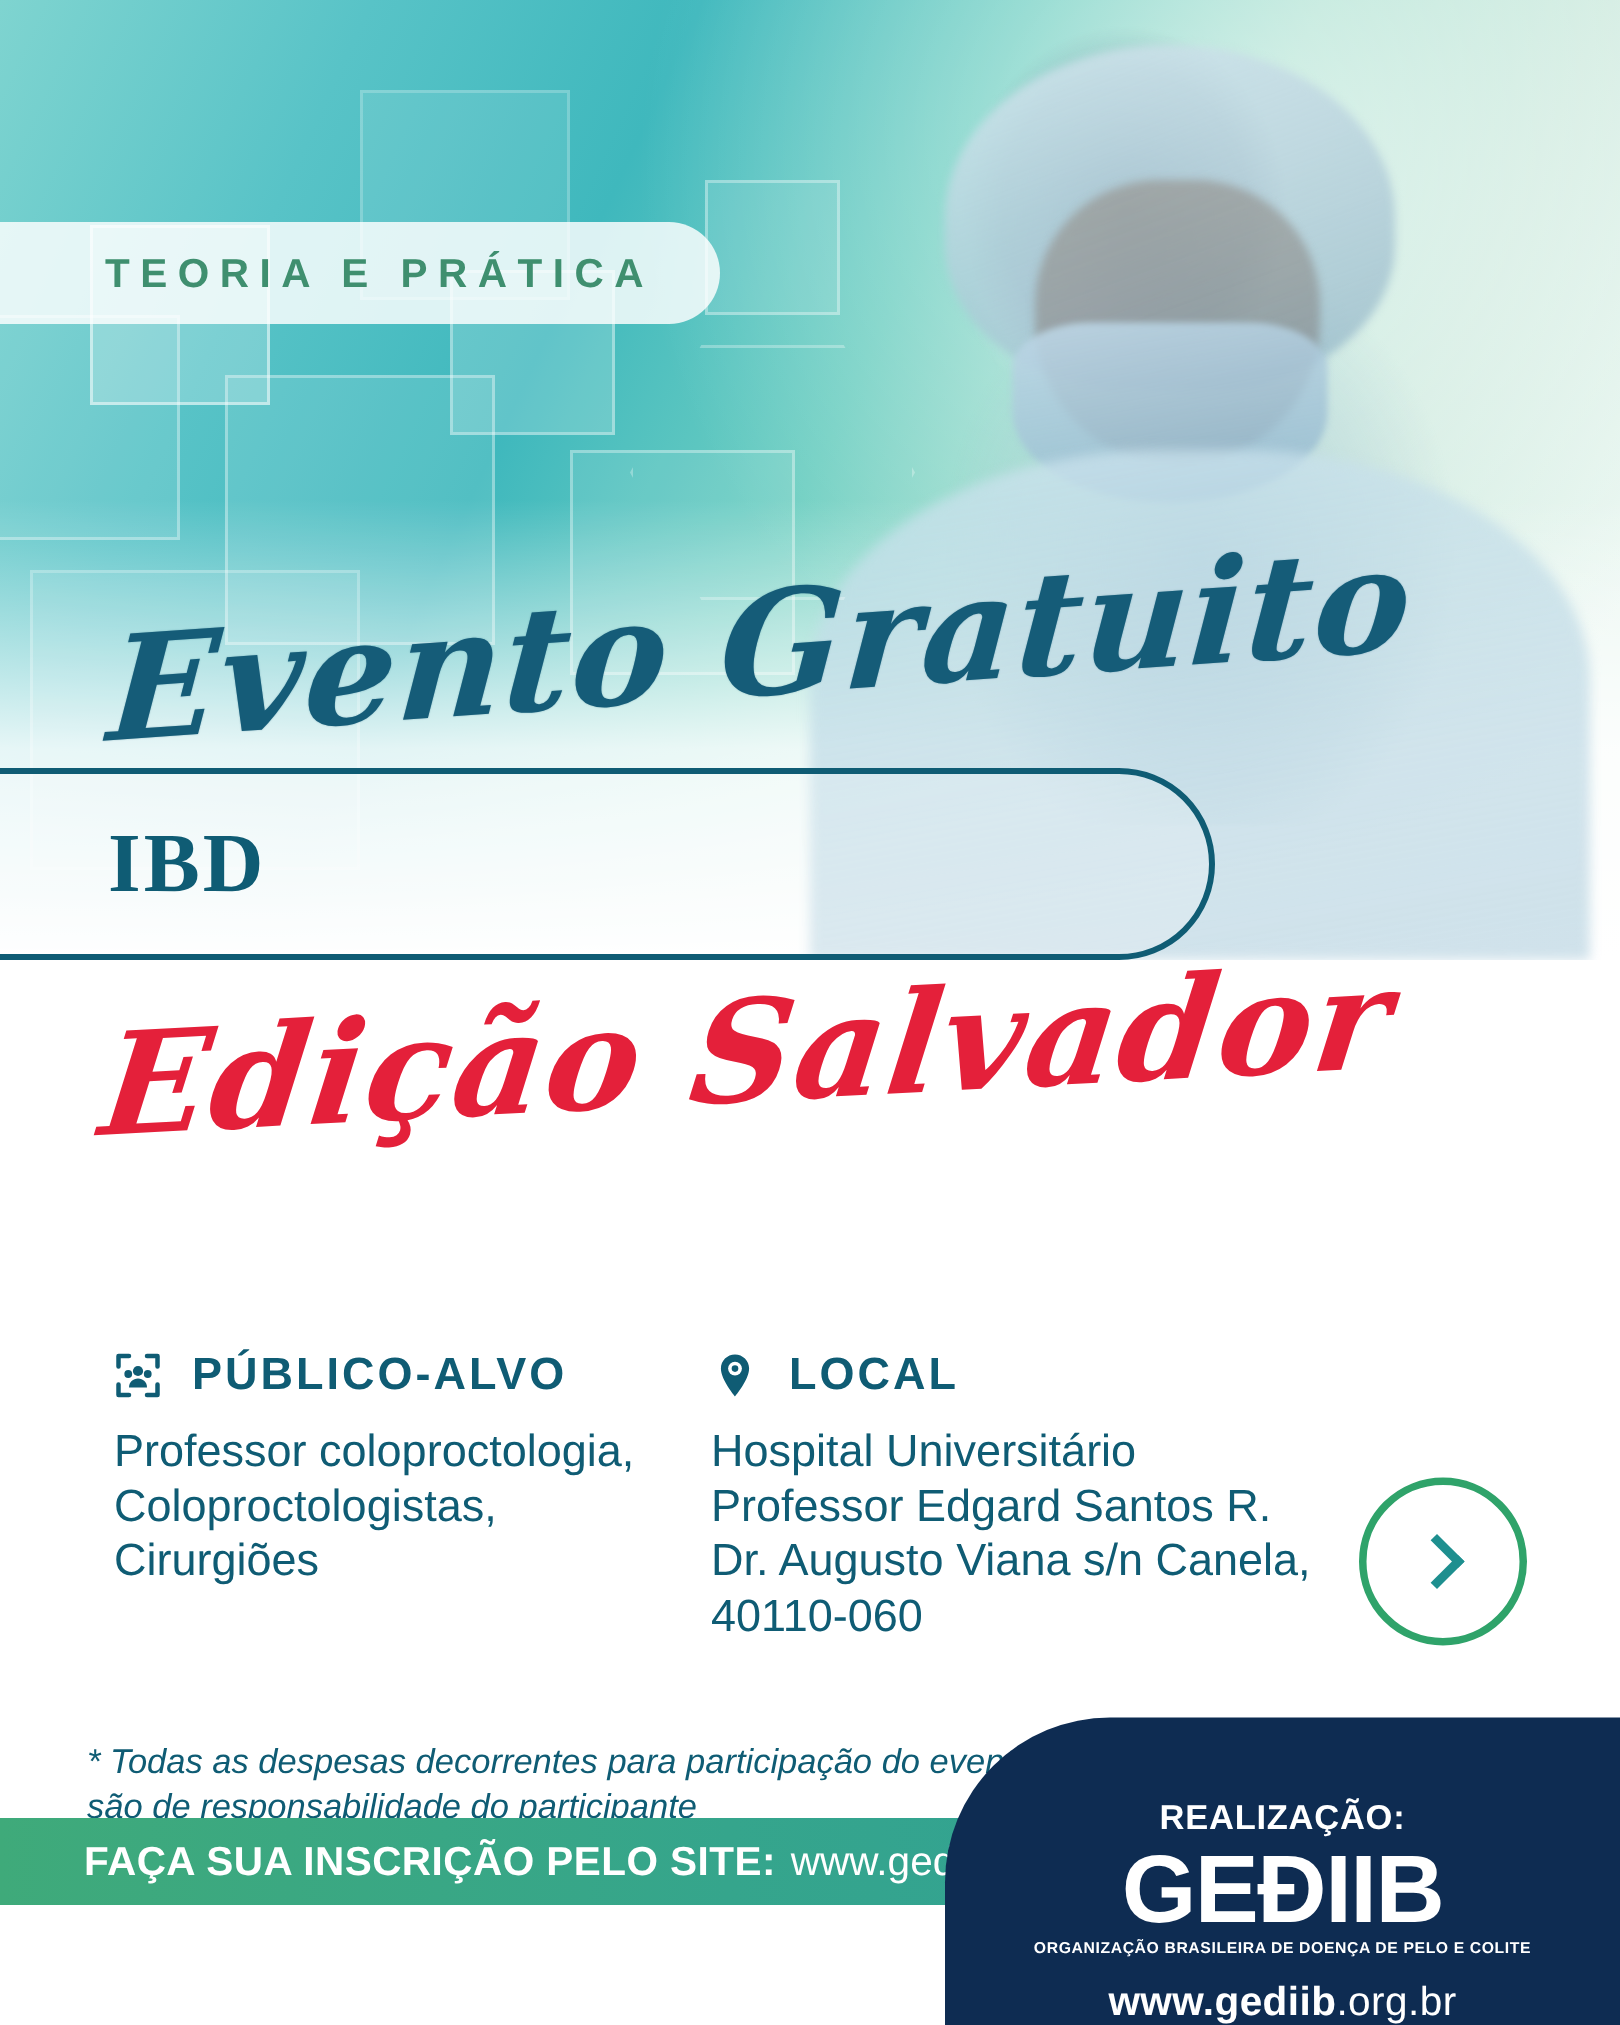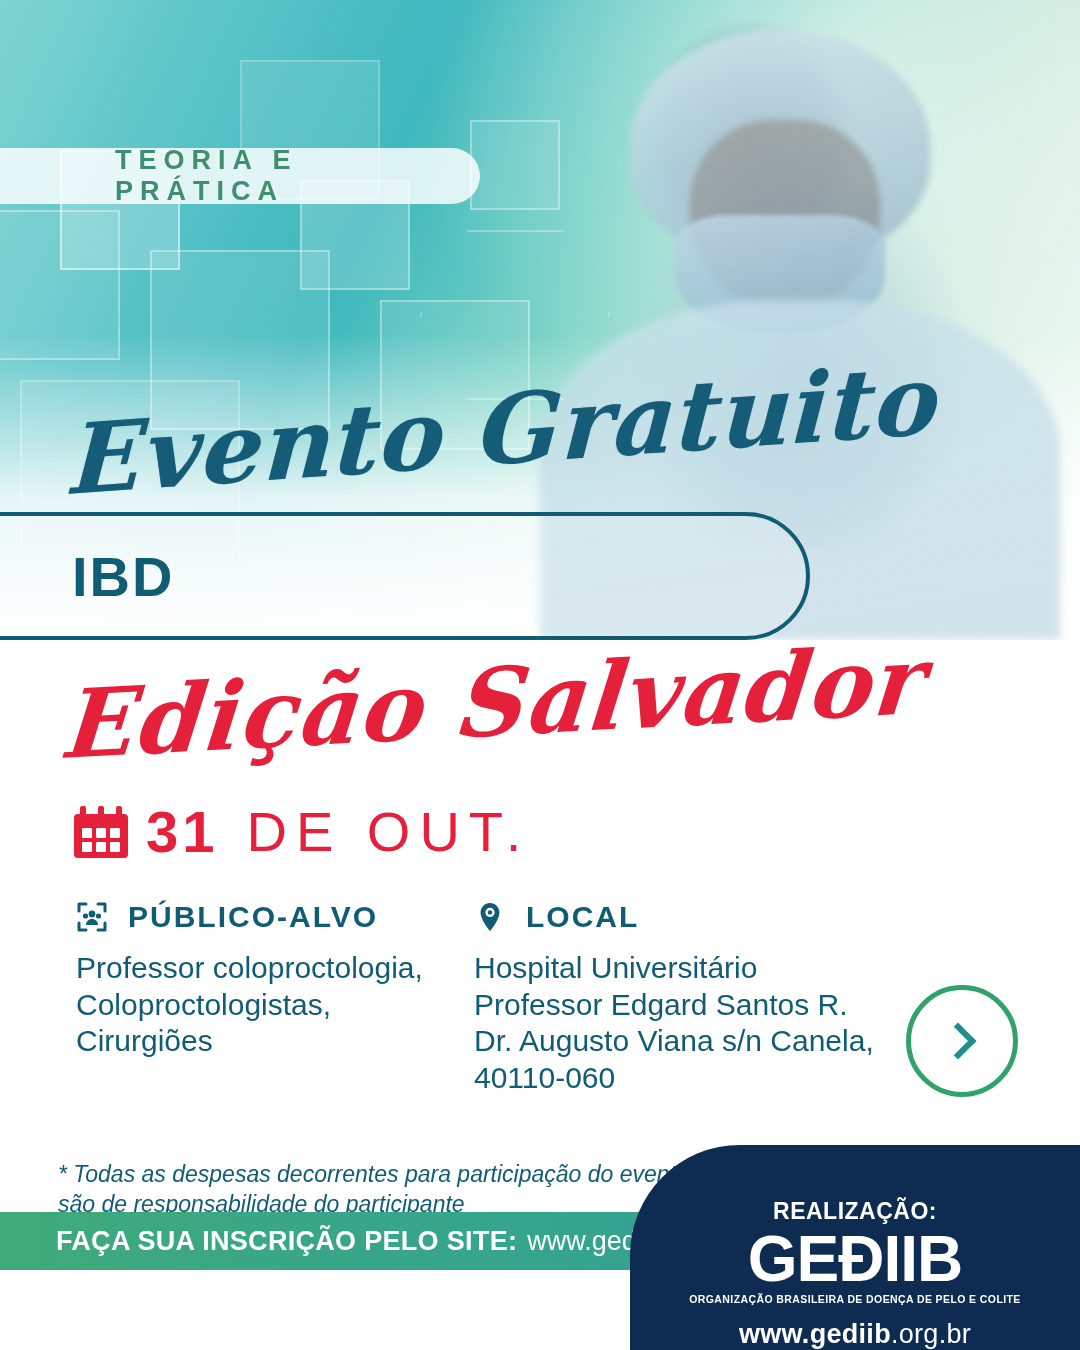--- a/index.html
+++ b/index.html
@@ -72,25 +72,25 @@
   .sq.g { left:470px; top:120px; width:90px;  height:90px; }
   .sq.h { left:240px; top:60px;  width:140px; height:140px; border-color:rgba(255,255,255,0.22);}
   .hexline {
     position:absolute; left:420px; top:230px; width:190px; height:170px;
     border:2px solid rgba(255,255,255,0.30);
     clip-path:polygon(25% 0%, 75% 0%, 100% 50%, 75% 100%, 25% 100%, 0% 50%);
   }
 
   
   .pill {
-    position:absolute; left:0; top:148px; width:480px; height:56px;
+    position:absolute; left:0; top:148px; width:480px; height:68px;
     background:rgba(255,255,255,0.82);
     border-radius:0 34px 34px 0;
     display:flex; align-items:center;
-    padding-left:115px;
+    padding-left:70px;
   }
   .pill span {
     font-size:27px; font-weight:bold; letter-spacing:7px;
     color:#3f8f6f;
   }
 
   
   .script-1 {
     position:absolute; left:72px; top:382px;
     font-family:"DejaVu Serif", serif;
@@ -105,21 +105,21 @@
   
   .ibd-box {
     position:absolute; left:-40px; top:512px; width:850px; height:128px;
     border:4px solid #0f5c74;
     border-radius:0 64px 64px 0;
     display:flex; align-items:center;
     padding-left:108px;
     background:rgba(255,255,255,0.20);
   }
   .ibd-box .bold {
-    font-size:56px; font-weight:bold; color:#0f5c74; letter-spacing:2px;
+    font-size:56px; font-weight:bold; color:#0f5c74; letter-spacing:2px;font-family:Liberation Serif, serif;
   }
   .ibd-box .light {
     font-size:56px; font-weight:500; color:#0f5c74; letter-spacing:9px;
     margin-left:18px;
   }
 
   
   .script-2 {
     position:absolute; left:68px; top:655px;
     font-family:"DejaVu Serif", serif;
@@ -240,40 +240,20 @@
   </div>
 
   <div class="script-1">Evento Gratuito</div>
 
   <div class="ibd-box">
     <span class="bold">IBD</span>
   </div>
 
   <div class="script-2">Edição Salvador</div>
 
-  <div class="date-row">
-    <div class="cal-icon">
-      <div class="rings">
-          <i></i>
-          <i></i>
-          <i></i>
-        </div>
-      <div class="body"></div>
-      <div class="grid">
-          <i></i>
-          <i></i>
-          <i></i>
-          <i></i>
-          <i></i>
-          <i></i>
-        </div>
-    </div>
-    <span class="date-num">31</span>
-    <span class="date-txt">DE OUT.</span>
-  </div>
 
   <div class="info">
 
     <div class="col-a">
       <div class="info-head">
         <span class="ico">
           <svg width="32" height="32" viewBox="0 0 32 32">
             <path d="M3 3h7M3 3v7M29 3h-7M29 3v7M3 29h7M3 29v-7M29 29h-7M29 29v-7" stroke="#0f5c74" stroke-width="3" fill="none" stroke-linecap="round"></path>
             <circle cx="16" cy="13" r="3.4" fill="#0f5c74"></circle>
             <circle cx="9.5" cy="15" r="2.6" fill="#0f5c74"></circle>

